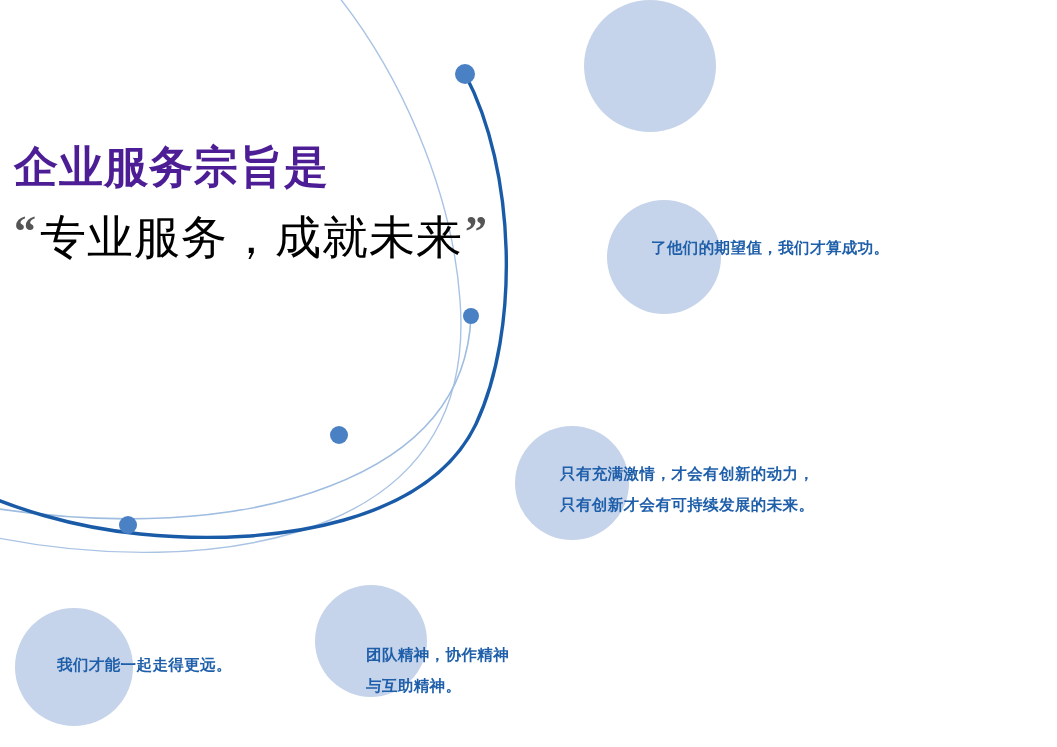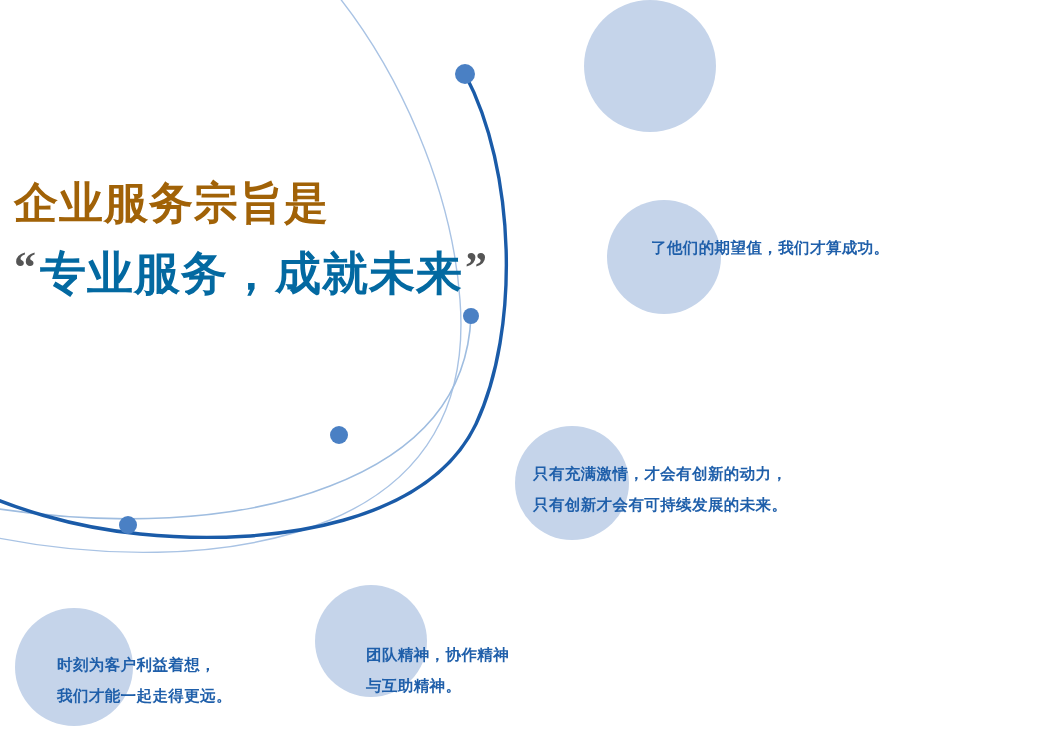--- a/index.html
+++ b/index.html
@@ -33,47 +33,46 @@
     position: absolute;
     left: 14px;
     top: 140px;
     width: 460px;
   }
   .title-main {
     font-family: "Liberation Serif", "DejaVu Serif", serif;
     font-weight: bold;
     font-size: 44px;
     line-height: 56px;
-    color: #a16207;
+    color: #4c1d95;
     letter-spacing: 1px;
     white-space: nowrap;
-    margin-top: 36px;
   }
   .slogan-row {
     margin-top: 14px;
     display: flex;
     align-items: center;
     white-space: nowrap;
   }
   .quote-mark {
     font-family: "Liberation Serif", "DejaVu Serif", serif;
     font-size: 44px;
     font-weight: bold;
     color: #555555;
     line-height: 1;
     position: relative;
   }
   .quote-open { top: -6px; margin-right: 4px; }
   .quote-close { top: -6px; margin-left: 2px; }
   .slogan-text {
     font-family: "Liberation Serif", "DejaVu Serif", serif;
-    font-weight: bold;
+    font-weight: normal;
     font-size: 46px;
     line-height: 56px;
-    color: #0369a1;
+    color: #000000;
     letter-spacing: 1px;
   }
   .bubble {
     position: absolute;
     border-radius: 50%;
     background: #c5d4ea;
   }
   .bubble-text {
     position: absolute;
     color: #1f5faa;
@@ -111,30 +110,29 @@
   </div>
 
   <div class="bubble" style="left:584px; top:0px; width:132px; height:132px;"></div>
 
   <div class="bubble" style="left:607px; top:200px; width:114px; height:114px;"></div>
   <div class="bubble-text" style="left:651px; top:232px;">
     <div>了他们的期望值，我们才算成功。</div>
   </div>
 
   <div class="bubble" style="left:515px; top:426px; width:114px; height:114px;"></div>
-  <div class="bubble-text" style="left:533px; top:458px;">
+  <div class="bubble-text" style="left:560px; top:458px;">
     <div>只有充满激情，才会有创新的动力，</div>
     <div>只有创新才会有可持续发展的未来。</div>
   </div>
 
   <div class="bubble" style="left:315px; top:585px; width:112px; height:112px;"></div>
   <div class="bubble-text" style="left:366px; top:623px;margin-top:16px;">
     <div>团队精神，协作精神</div>
     <div>与互助精神。</div>
   </div>
 
   <div class="bubble" style="left:15px; top:608px; width:118px; height:118px;"></div>
   <div class="bubble-text" style="left:57px; top:649px;">
-    <div>时刻为客户利益着想，</div>
     <div>我们才能一起走得更远。</div>
   </div>
 
 </div>
 
 </body></html>

